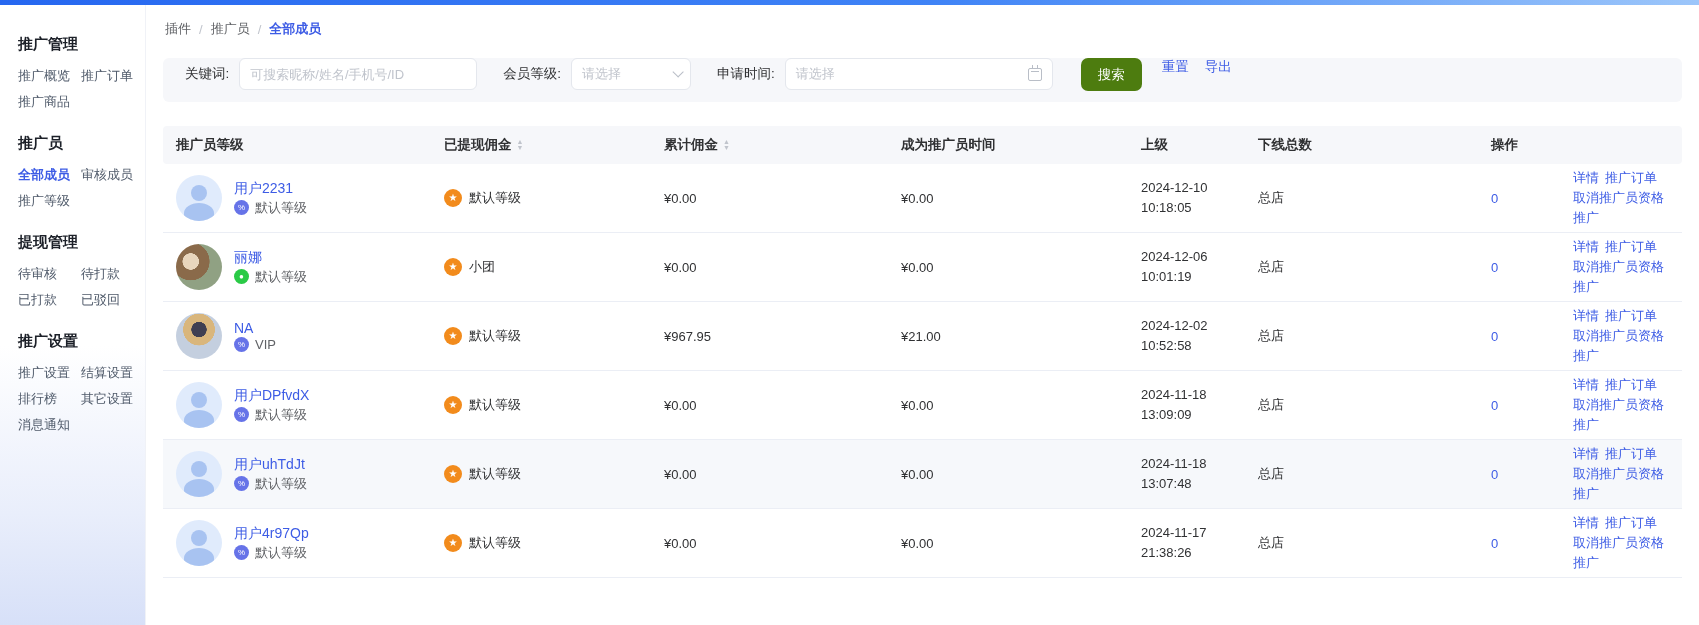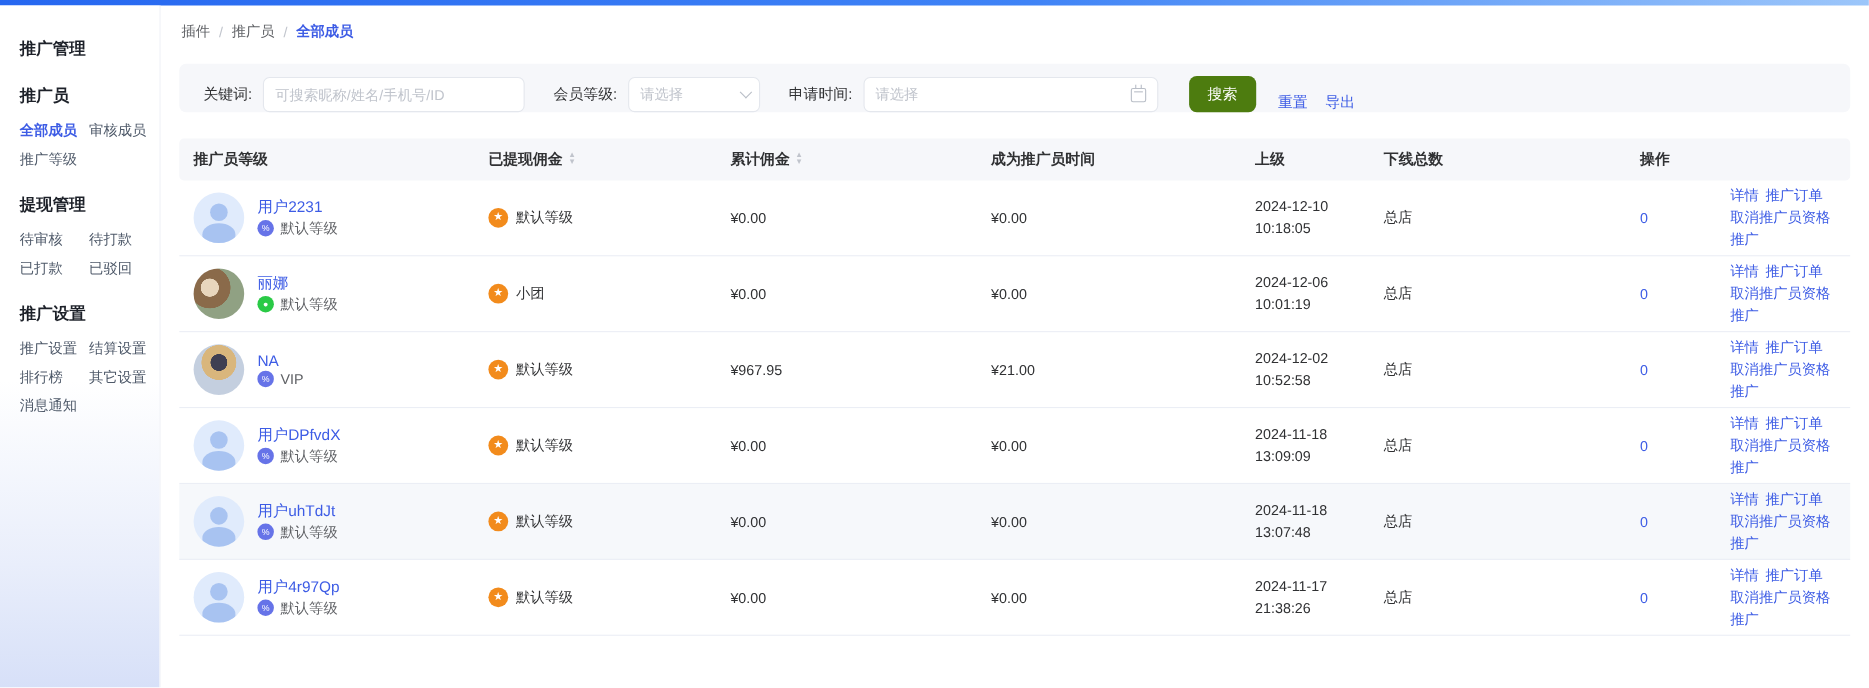--- a/index.html
+++ b/index.html
@@ -27,21 +27,21 @@
   
   .main{ flex:1; padding:0 17px; }
   .breadcrumb{ padding:15px 0 12px 2px; font-size:13px; color:var(--text2);
     display:flex; align-items:center; gap:8px; }
   .breadcrumb a{ color:var(--text2); text-decoration:none; cursor:pointer; }
   .breadcrumb .sep{ color:#c0c4cc; }
   .breadcrumb a.current{ color:var(--blue); font-weight:bold; }
 
   
   .filter-bar{ background:var(--panel); border-radius:6px; height:44px; margin-top:8px;
-    display:flex; align-items:flex-end; padding:0 22px; }
+    display:flex; align-items:flex-start; padding:0 22px; }
   .fgroup{ display:flex; align-items:center; }
   .flabel{ font-size:13.5px; color:var(--text); margin-right:10px; white-space:nowrap; }
   .control{ background:#fff; border:1px solid var(--inbrd); border-radius:6px; height:32px;
     display:flex; align-items:center; padding:0 10px; font-size:13px; }
   .control input{ border:none; outline:none; width:100%; font-size:13px; color:var(--text);
     font-family:inherit; background:transparent; }
   .control input::placeholder{ color:var(--ph); }
   .kw{ width:238px; }
   .sel{ justify-content:space-between; cursor:pointer; }
   .sel .val{ color:var(--text); }
@@ -98,20 +98,27 @@
 </style>
 </head>
 <body>
 
 <div class="topbar"></div>
 <div class="layout">
 
   <div class="sidebar">
   <div class="side-section">
     <div class="side-title">推广管理</div>
+    <div class="side-items">
+  <a>推广概览</a>
+
+  <a>推广订单</a>
+
+  <a>推广商品</a>
+</div>
   </div>
 
   <div class="side-section">
     <div class="side-title">推广员</div>
     <div class="side-items">
   <a class="active">全部成员</a>
 
   <a>审核成员</a>
 
   <a>推广等级</a>

